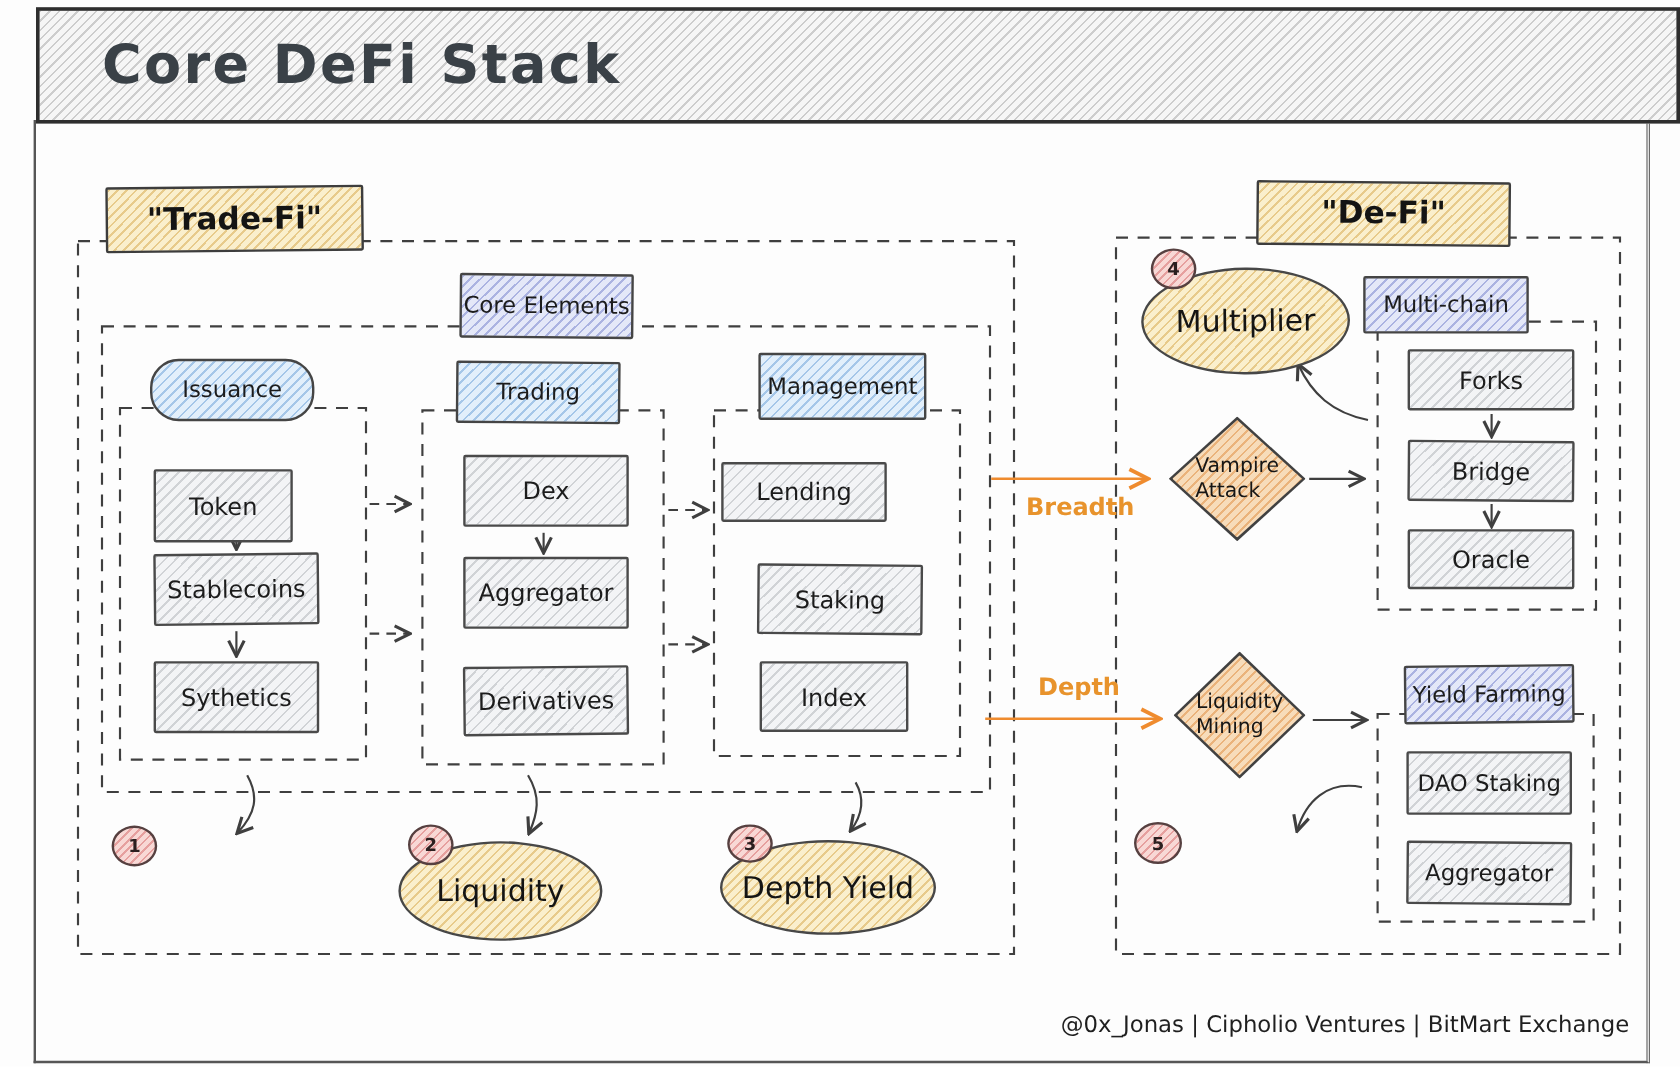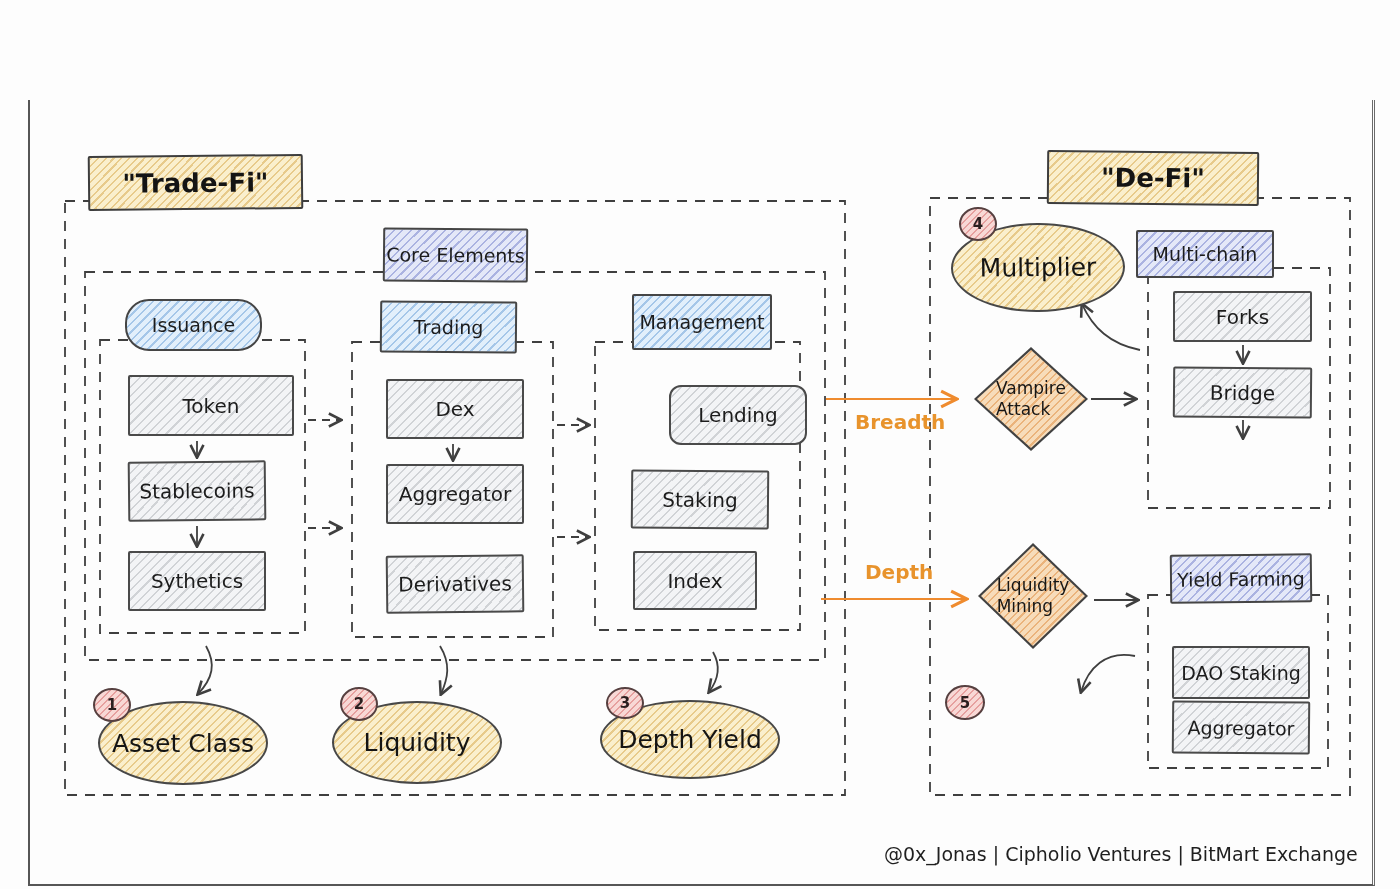--- a/index.html
+++ b/index.html
@@ -32,20 +32,23 @@
   .flow-label{font-size:20px;font-weight:bold;color:#e8932c;}
   .r1{transform:rotate(-0.6deg);} .r2{transform:rotate(0.5deg);}
 </style>
 </head>
 <body>
 
 <div id="canvas">
 
   <div class="abs" style="left:28px;top:100px;width:1347px;height:786px;border-left:2px solid #565656;border-right:3px double #6a6a6a;border-bottom:2px solid #565656;"></div>
 
+  <div class="abs hatch-banner" style="left:30px;top:6px;width:1370px;height:97px;border:3px solid #2e2e2e;">
+    <div class="abs" style="left:52px;top:18px;font-size:45px;font-weight:bold;color:#3a4147;letter-spacing:2px;">Core DeFi Stack</div>
+  </div>
 
   <svg class="abs" style="left:0;top:0;" width="1400" height="889" viewBox="0 0 1400 889">
     <defs>
       <marker id="ah" viewBox="0 0 10 10" refX="8.5" refY="5" markerWidth="9" markerHeight="9" orient="auto-start-reverse">
         <path d="M1,1 L9,5 L1,9" fill="none" stroke="#3f3f3f" stroke-width="1.6"></path>
       </marker>
       <marker id="ao" viewBox="0 0 10 10" refX="8.5" refY="5" markerWidth="9" markerHeight="9" orient="auto-start-reverse">
         <path d="M1,1 L9,5 L1,9" fill="none" stroke="#ef8b2e" stroke-width="1.6"></path>
       </marker>
     </defs>
@@ -96,21 +99,21 @@
     <span>"Trade-Fi"</span>
   </div>
 
   <div class="abs hdr hatch-peri r2" style="left:383px;top:228px;width:145px;height:54px;">
     <span>Core Elements</span>
   </div>
 
   <div class="abs hdr hatch-blue" style="left:125px;top:299px;width:137px;height:52px;border-radius:24px;">
     <span>Issuance</span>
   </div>
-  <div class="abs itm hatch-grey" style="left:128px;top:375px;width:166px;height:61px;align-items:center;">
+  <div class="abs itm hatch-grey" style="left:128px;top:391px;width:116px;height:61px;align-items:center;">
     <span>Token</span>
   </div>
   <div class="abs itm hatch-grey r1" style="left:128px;top:461px;width:138px;height:60px;">
     <span>Stablecoins</span>
   </div>
   <div class="abs itm hatch-grey" style="left:128px;top:551px;width:138px;height:60px;">
     <span>Sythetics</span>
   </div>
 
   <div class="abs hdr hatch-blue r2" style="left:380px;top:301px;width:137px;height:52px;">
@@ -122,33 +125,30 @@
   <div class="abs itm hatch-grey" style="left:386px;top:464px;width:138px;height:60px;">
     <span>Aggregator</span>
   </div>
   <div class="abs itm hatch-grey r1" style="left:386px;top:555px;width:138px;height:58px;">
     <span>Derivatives</span>
   </div>
 
   <div class="abs hdr hatch-blue" style="left:632px;top:294px;width:140px;height:56px;">
     <span>Management</span>
   </div>
-  <div class="abs itm hatch-grey" style="left:669px;top:385px;width:138px;height:60px;border-radius:12px;">
+  <div class="abs itm hatch-grey" style="left:601px;top:385px;width:138px;height:50px;">
     <span>Lending</span>
   </div>
   <div class="abs itm hatch-grey r2" style="left:631px;top:470px;width:138px;height:59px;">
     <span>Staking</span>
   </div>
   <div class="abs itm hatch-grey" style="left:633px;top:551px;width:124px;height:59px;">
     <span>Index</span>
   </div>
 
-  <div class="abs ellipse hatch-yellow" style="left:98px;top:701px;width:170px;height:84px;">
-    <span>Asset Class</span>
-  </div>
   <div class="abs ellipse hatch-yellow" style="left:332px;top:701px;width:170px;height:83px;">
     <span>Liquidity</span>
   </div>
   <div class="abs ellipse hatch-yellow" style="left:600px;top:700px;width:180px;height:79px;">
     <span>Depth Yield</span>
   </div>
   <div class="abs badge hatch-pink" style="left:93px;top:688px;width:38px;height:34px;">
     <span>1</span>
   </div>
   <div class="abs badge hatch-pink" style="left:340px;top:687px;width:38px;height:34px;">
@@ -180,31 +180,34 @@
 
   <div class="abs hdr hatch-peri" style="left:1136px;top:230px;width:138px;height:48px;">
     <span>Multi-chain</span>
   </div>
   <div class="abs itm hatch-grey" style="left:1173px;top:291px;width:139px;height:51px;">
     <span>Forks</span>
   </div>
   <div class="abs itm hatch-grey r2" style="left:1173px;top:367px;width:139px;height:51px;">
     <span>Bridge</span>
   </div>
+  <div class="abs itm hatch-grey" style="left:1173px;top:441px;width:139px;height:50px;">
+    <span>Oracle</span>
+  </div>
 
   <div class="abs" style="left:978px;top:543px;width:110px;height:106px;">
     <div class="diamond-bg"></div>
     <div class="diamond-fill hatch-orange"></div>
     <div class="diamond-label">Liquidity Mining</div>
   </div>
 
   <div class="abs hdr hatch-peri r1" style="left:1170px;top:554px;width:142px;height:49px;">
     <span>Yield Farming</span>
   </div>
-  <div class="abs itm hatch-grey" style="left:1172px;top:626px;width:138px;height:53px;font-size:19px;margin-top:20px;">
+  <div class="abs itm hatch-grey" style="left:1172px;top:626px;width:138px;height:53px;font-size:19px;">
     <span>DAO Staking</span>
   </div>
   <div class="abs itm hatch-grey r2" style="left:1172px;top:701px;width:138px;height:53px;font-size:19px;">
     <span>Aggregator</span>
   </div>
 
   <div class="abs badge hatch-pink" style="left:945px;top:685px;width:40px;height:35px;">
     <span>5</span>
   </div>
 

